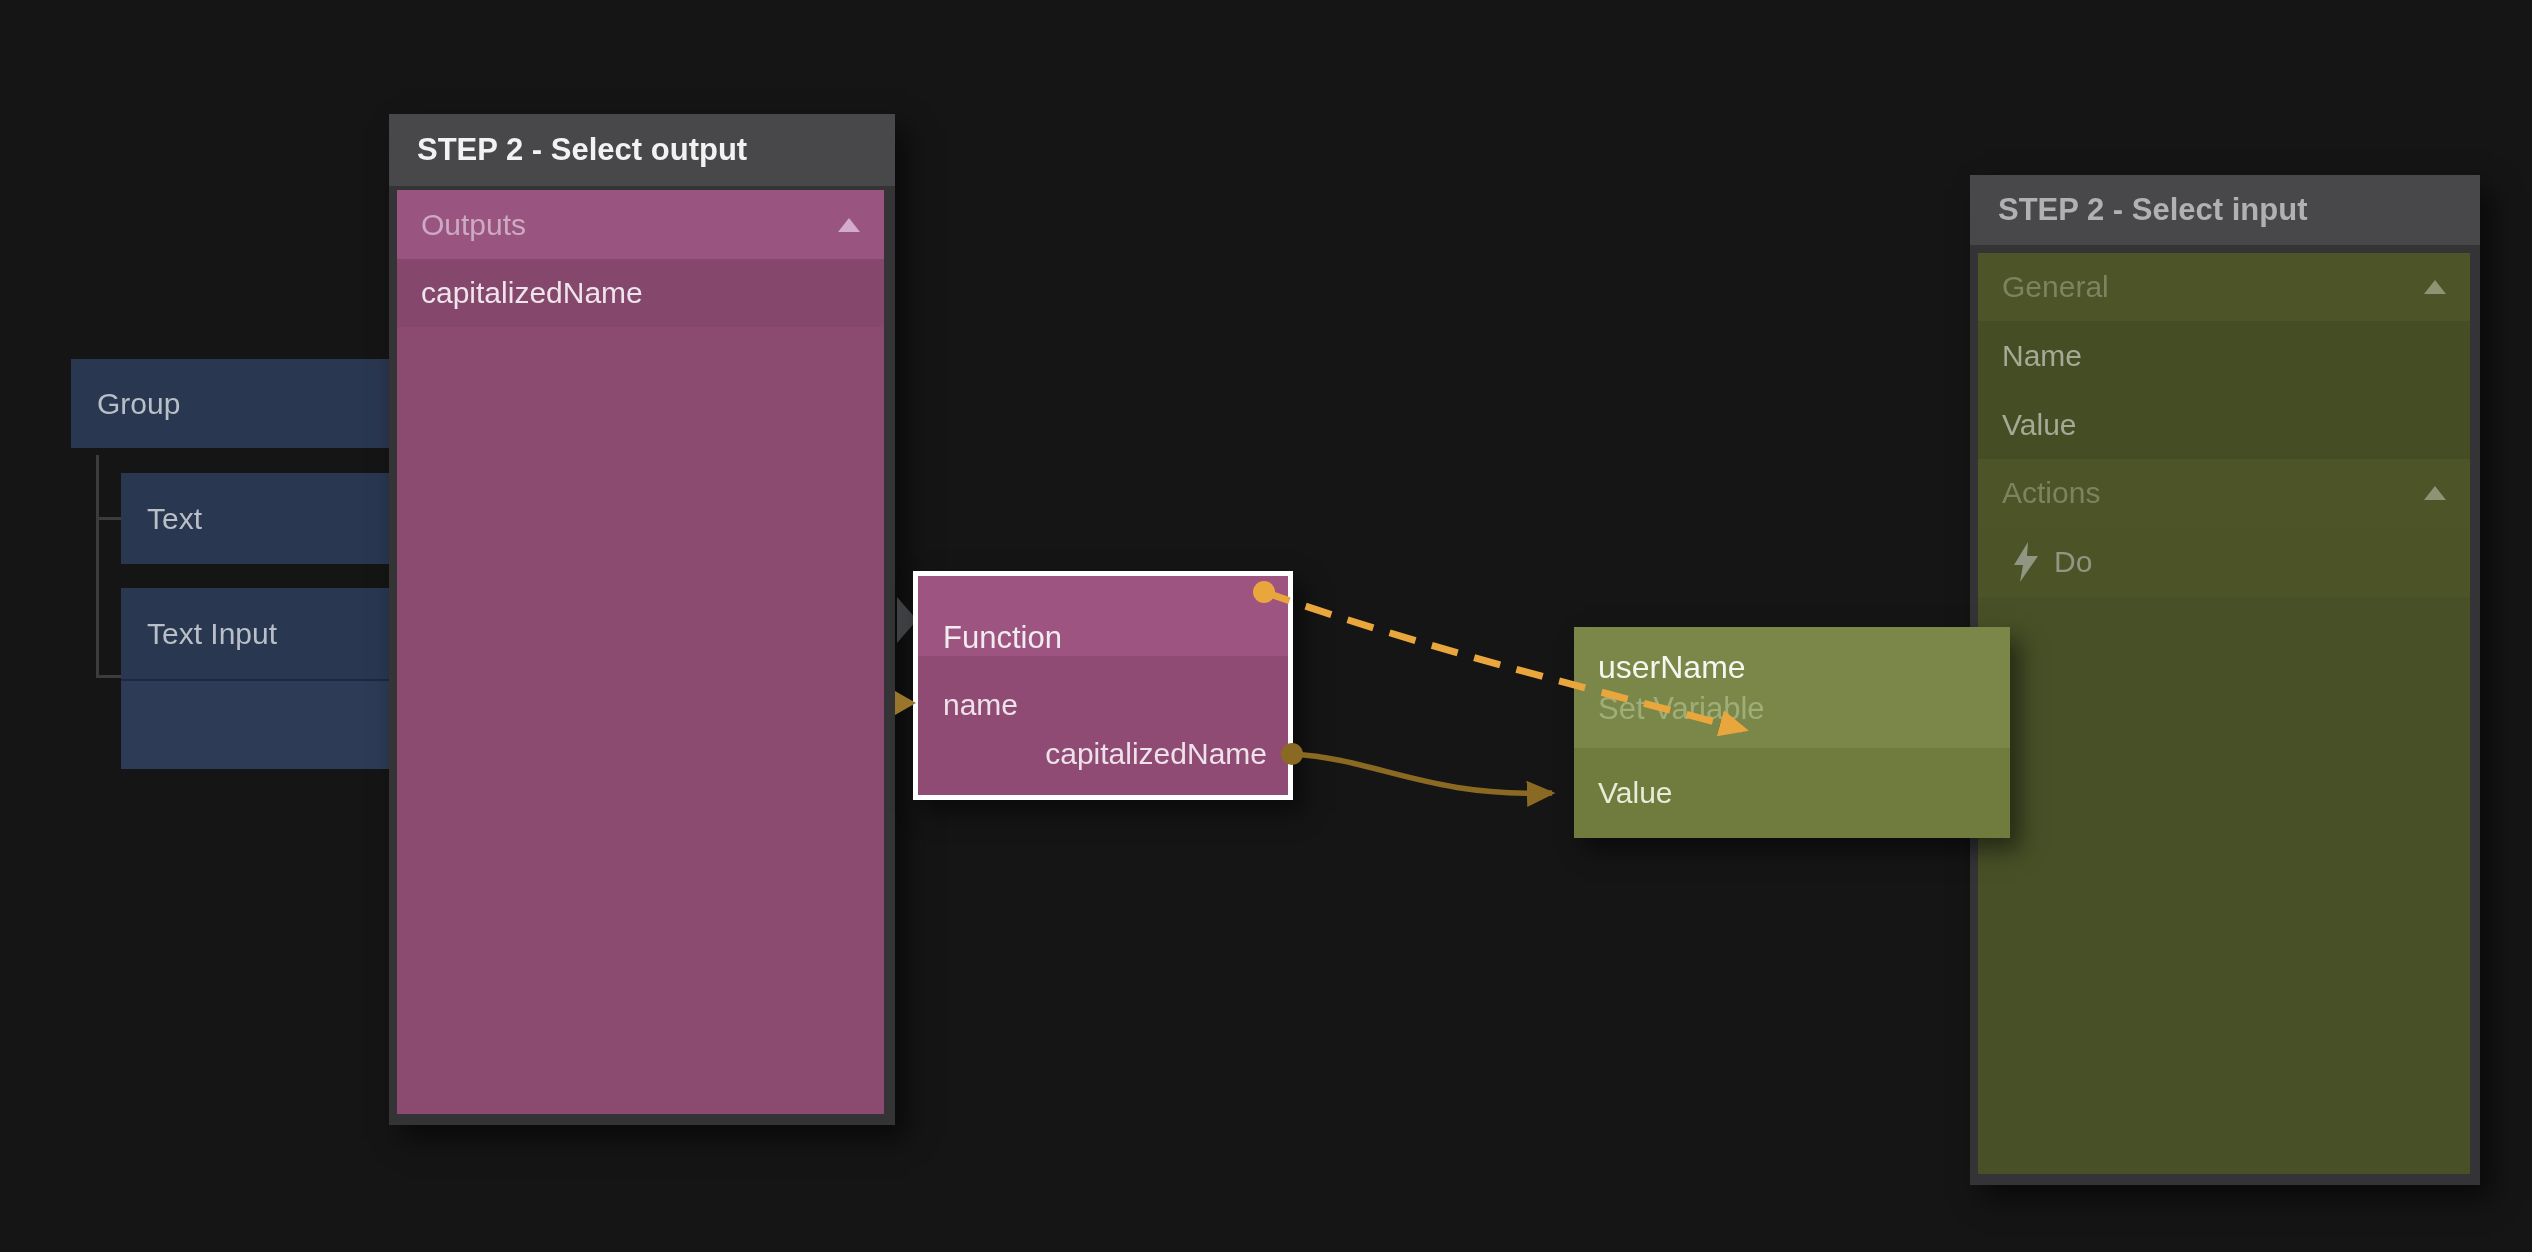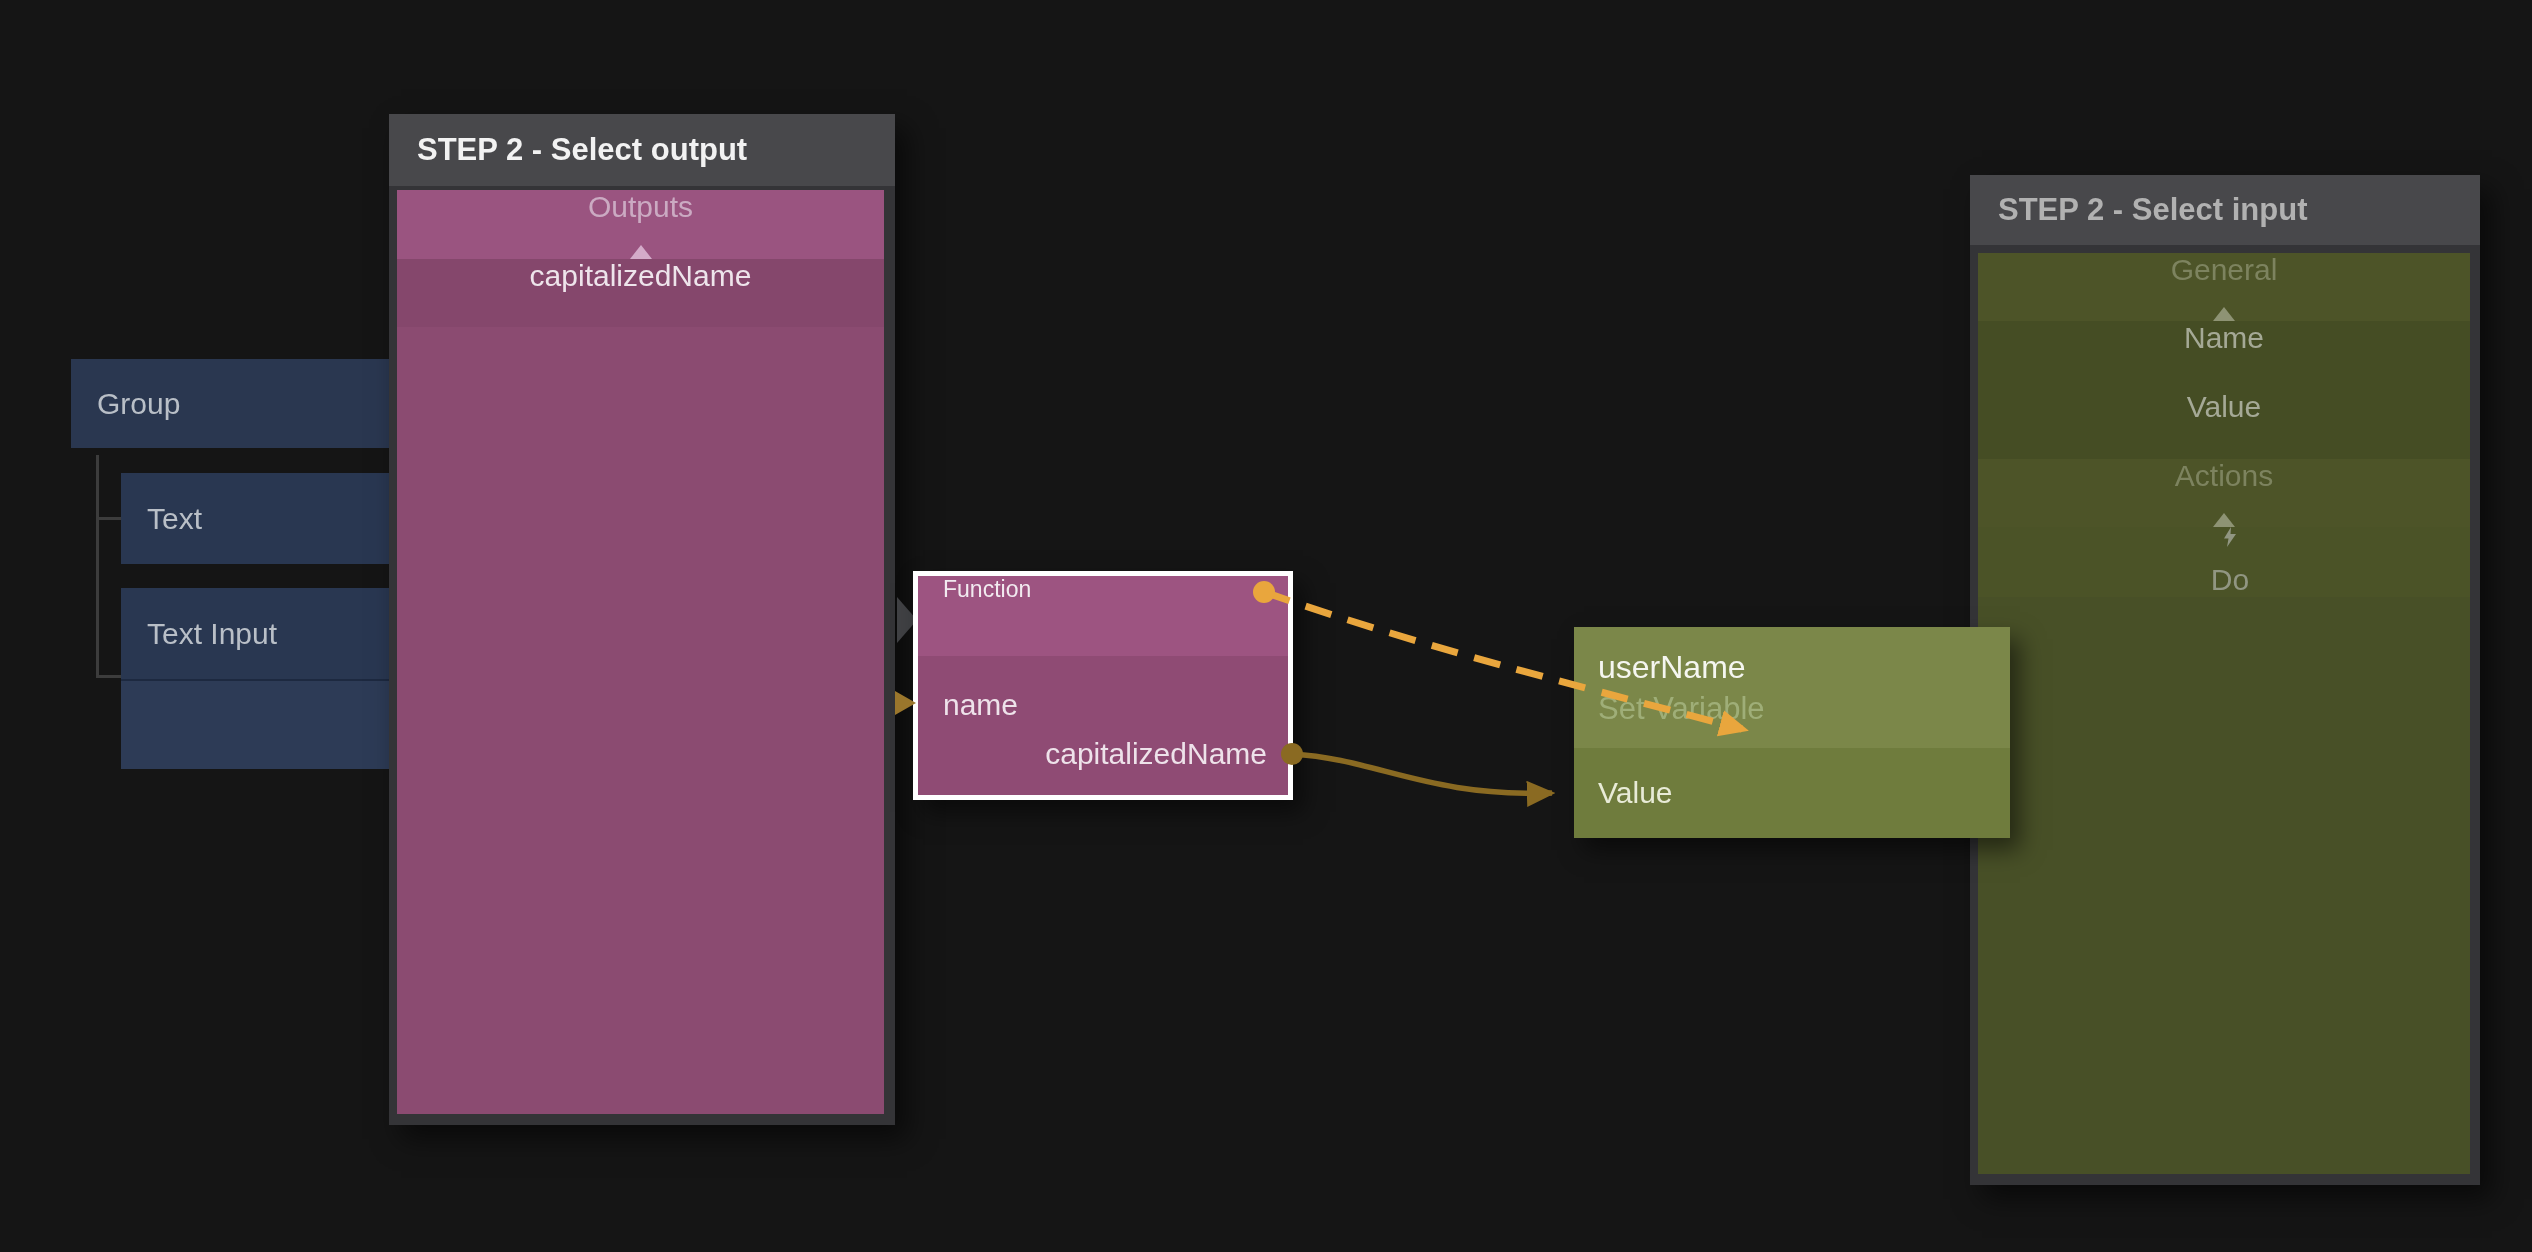--- a/index.html
+++ b/index.html
@@ -25,21 +25,21 @@
   .n-tinput .lbl { height:91px; display:flex; align-items:center; padding-left:26px; }
   .n-tinput .bdy { height:88px; background:#2d3b56; border-top:2px solid #1d2940; }
 
   
   .panel { position:absolute; background:#343437; z-index:3;
            box-shadow: 12px 14px 26px rgba(0,0,0,0.55); }
   .panel-title { display:flex; align-items:center; padding-left:28px;
                  background:#48484b; font-weight:bold; font-size:31px; }
   .panel-body { position:absolute; overflow:hidden; }
   .prow { display:flex; align-items:center; justify-content:space-between;
-          padding:0 24px; font-size:30px; box-sizing:border-box;flex-direction:column; }
+          padding:0 24px; font-size:30px; box-sizing:border-box; }
   .arr-up { width:0; height:0; border-left:11px solid transparent;
             border-right:11px solid transparent; border-bottom:14px solid #d4abc9; }
 
   .step1 { left:389px; top:114px; width:506px; height:1011px; }
   .step1 .panel-title { height:72px; color:#f2f2f2; }
   .step1 .panel-body { left:8px; right:11px; top:76px; bottom:11px; background:#8b4b71; }
   .step1 .row-outputs { height:69px; background:#9a5480; color:#cbaac2; }
   .step1 .row-selected { height:68px; background:#85476c; color:#eee4eb; }
 
   .step2 { left:1970px; top:175px; width:510px; height:1010px; }
@@ -57,22 +57,22 @@
                border-top:23px solid transparent; border-bottom:23px solid transparent;
                border-left:20px solid #404144; }
   .ptr-step2 { left:1950px; top:655px;
                border-top:21px solid transparent; border-bottom:21px solid transparent;
                border-right:22px solid #47484c; }
 
   
   .fnode { position:absolute; left:913px; top:571px; width:380px; height:229px;
            background:#8f4b74; border:5px solid #ffffff; box-sizing:border-box; z-index:4;
            box-shadow: 10px 12px 22px rgba(0,0,0,0.5); }
-  .fnode .hdr { height:80px; background:#9d5481; display:flex; align-items:flex-start;
-                padding-left:25px; font-size:23px; color:#f2ebf0; }
+  .fnode .hdr { height:80px; background:#9d5481; display:flex; align-items:flex-end;
+                padding-left:25px; font-size:31px; color:#f2ebf0; }
   .fnode .in  { position:absolute; left:25px; top:112px; font-size:30px; color:#eee2ea; }
   .fnode .out { position:absolute; right:21px; top:161px; font-size:30px; color:#eee2ea; }
   .port-arrow { position:absolute; left:895px; top:691px; width:0; height:0; z-index:5;
                 border-top:12px solid transparent; border-bottom:12px solid transparent;
                 border-left:21px solid #9a762c; }
 
   
   .vnode { position:absolute; left:1574px; top:627px; width:436px; height:211px;
            background:#6f7c3d; z-index:4; box-shadow: 10px 12px 22px rgba(0,0,0,0.5); }
   .vnode .hdr { height:121px; background:#7b8749; box-sizing:border-box;

